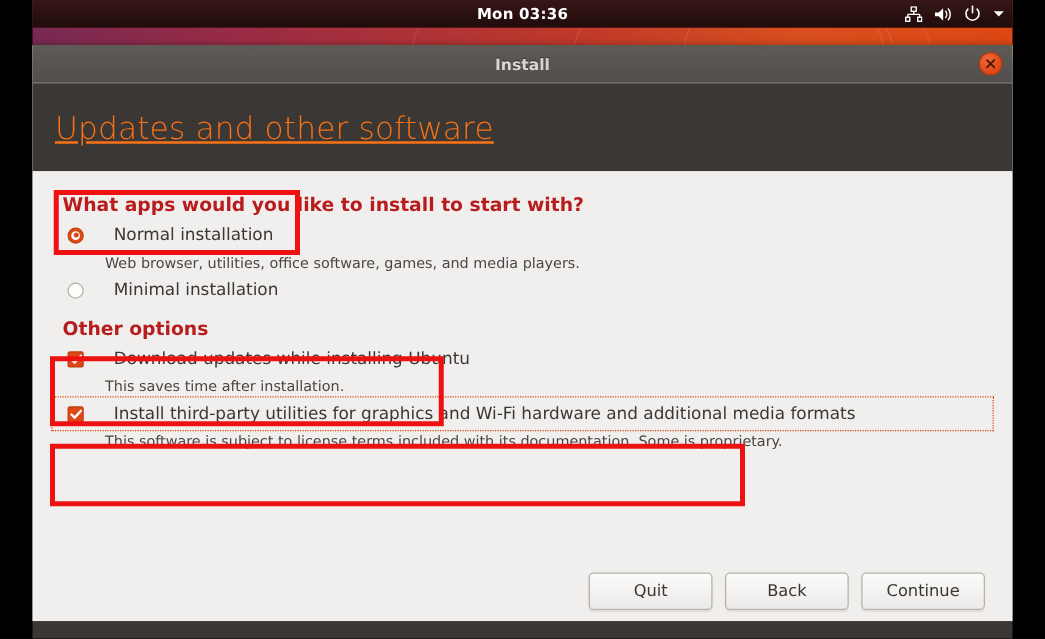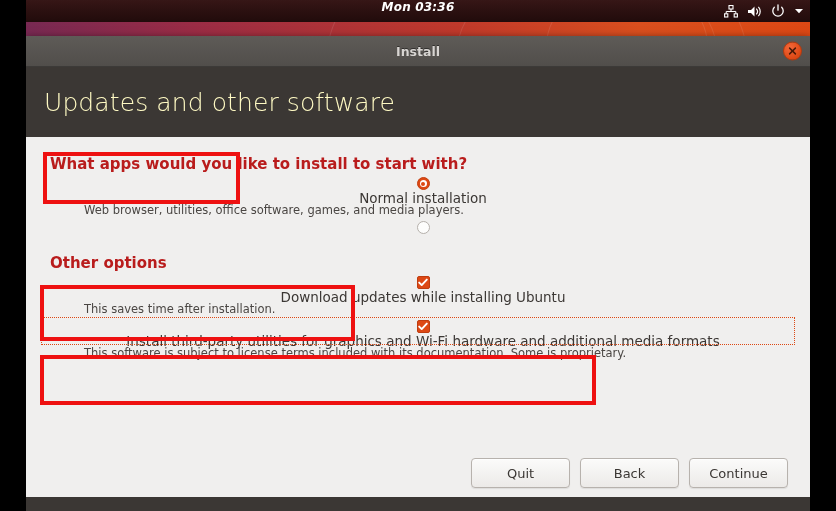--- a/index.html
+++ b/index.html
@@ -45,23 +45,23 @@
   
   #top-panel {
     position: absolute;
     left: 26px;
     top: 0;
     width: 784px;
     height: 22px;
     background: linear-gradient(180deg, #4e2020 0%, #3c1414 100%);
     background-color: #5a1f16;
     display: flex;
-    justify-content: center;
-    box-sizing: border-box;
-    font-style: italic;
+    align-items: center;
+    justify-content: center;
+    box-sizing: border-box;
   }
   #top-panel .panel-bg {
     position: absolute;
     left: 0; top: 0; right: 0; bottom: 0;
     background: linear-gradient(180deg, rgba(0,0,0,0.30), rgba(0,0,0,0.45));
   }
   .clock {
     position: relative;
     color: #ffffff;
     font-size: 12px;
@@ -127,48 +127,48 @@
   
   #page-header {
     height: 70px;
     background: #3b3734;
     display: flex;
     align-items: center;
     padding-left: 18px;
     box-sizing: border-box;
   }
   #page-header .page-title {
-    color: #fef9c3;
+    color: #f97316;
     font-size: 25px;
     font-weight: 300;
     letter-spacing: 0.1px;
+    text-decoration: underline;
   }
 
   
   #content {
     position: relative;
     height: 361px;
     background: #f0efee;
     padding: 18px 18px 0 18px;
     box-sizing: border-box;
   }
   .section-heading {
     font-size: 15px;
     font-weight: bold;
     color: #b91c1c;
     margin: 0 0 4px 0;
     padding-left: 6px;
   }
   .option-row {
     display: flex;
     align-items: center;
-    gap: 0;
+    gap: 24px;
     padding-left: 10px;
     height: 22px;
-    flex-direction: column;
   }
   .option-label {
     font-size: 13.5px;
     color: #3b3734;
   }
   .option-desc {
     font-size: 11.5px;
     color: #4a4643;
     padding-left: 40px;
     height: 22px;
@@ -344,20 +344,21 @@
       <div class="section-heading">What apps would you like to install to start with?</div>
 
       <div class="option-row">
         <span class="radio on"></span>
         <span class="option-label">Normal installation</span>
       </div>
       <div class="option-desc">Web browser, utilities, office software, games, and media players.</div>
 
       <div class="option-row">
         <span class="radio off"></span>
+        <span class="option-label">Minimal installation</span>
       </div>
 
       <div class="section-heading" style="margin-top:11px;">Other options</div>
 
       <div class="option-row">
         <span class="checkbox">
           <svg width="10" height="9" viewBox="0 0 10 9">
             <path d="M1.2 4.6 L3.7 7.1 L8.8 1.6" fill="none" stroke="#ffffff" stroke-width="1.9" stroke-linecap="round" stroke-linejoin="round"></path>
           </svg>
         </span>

